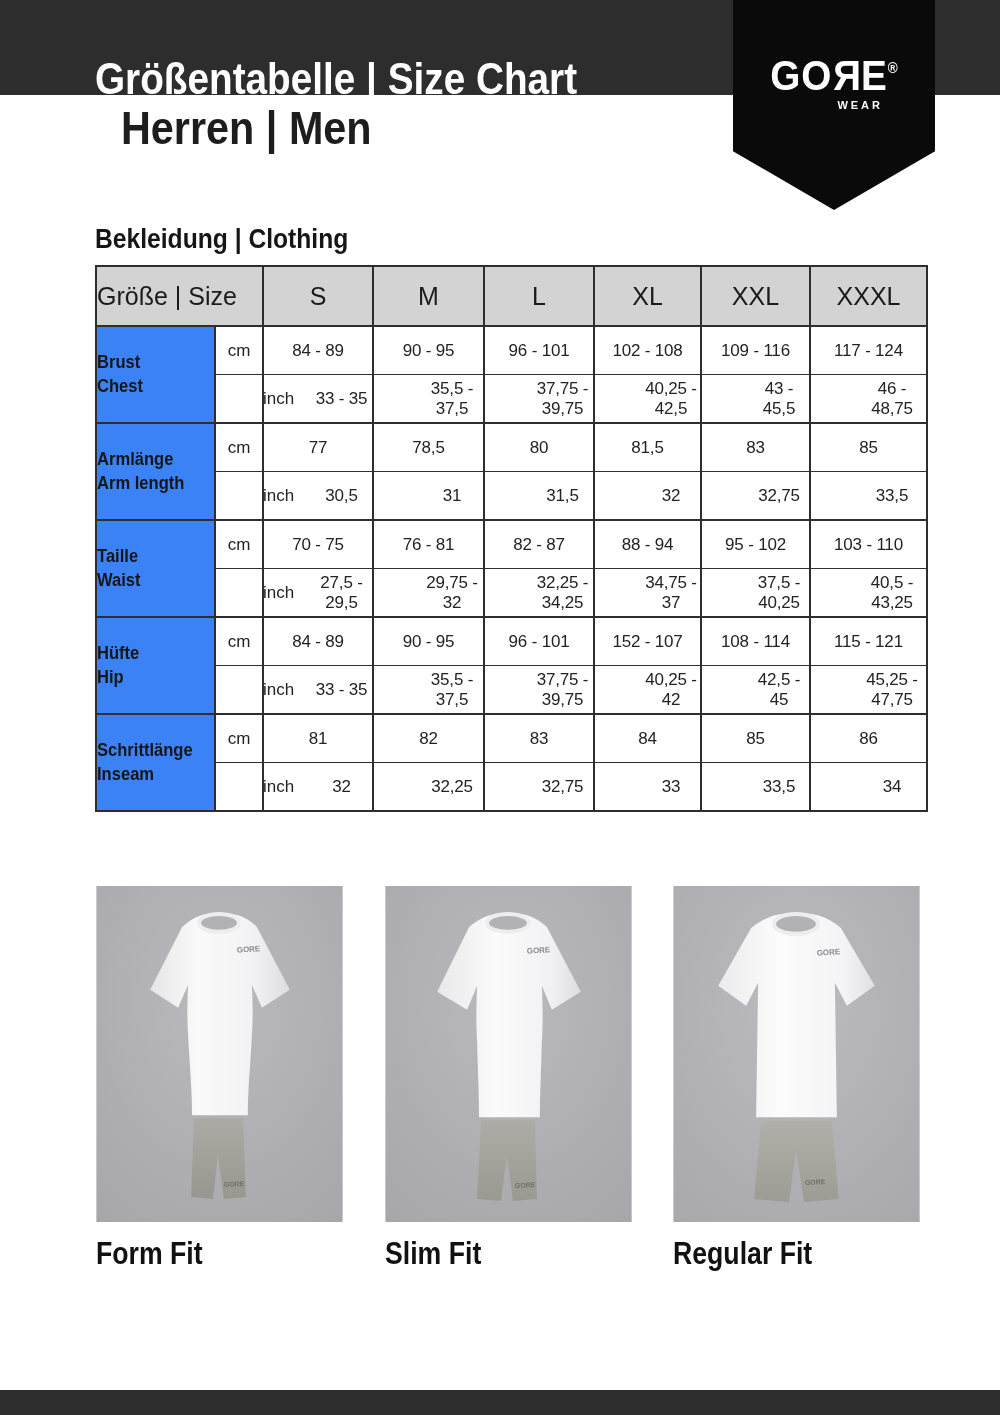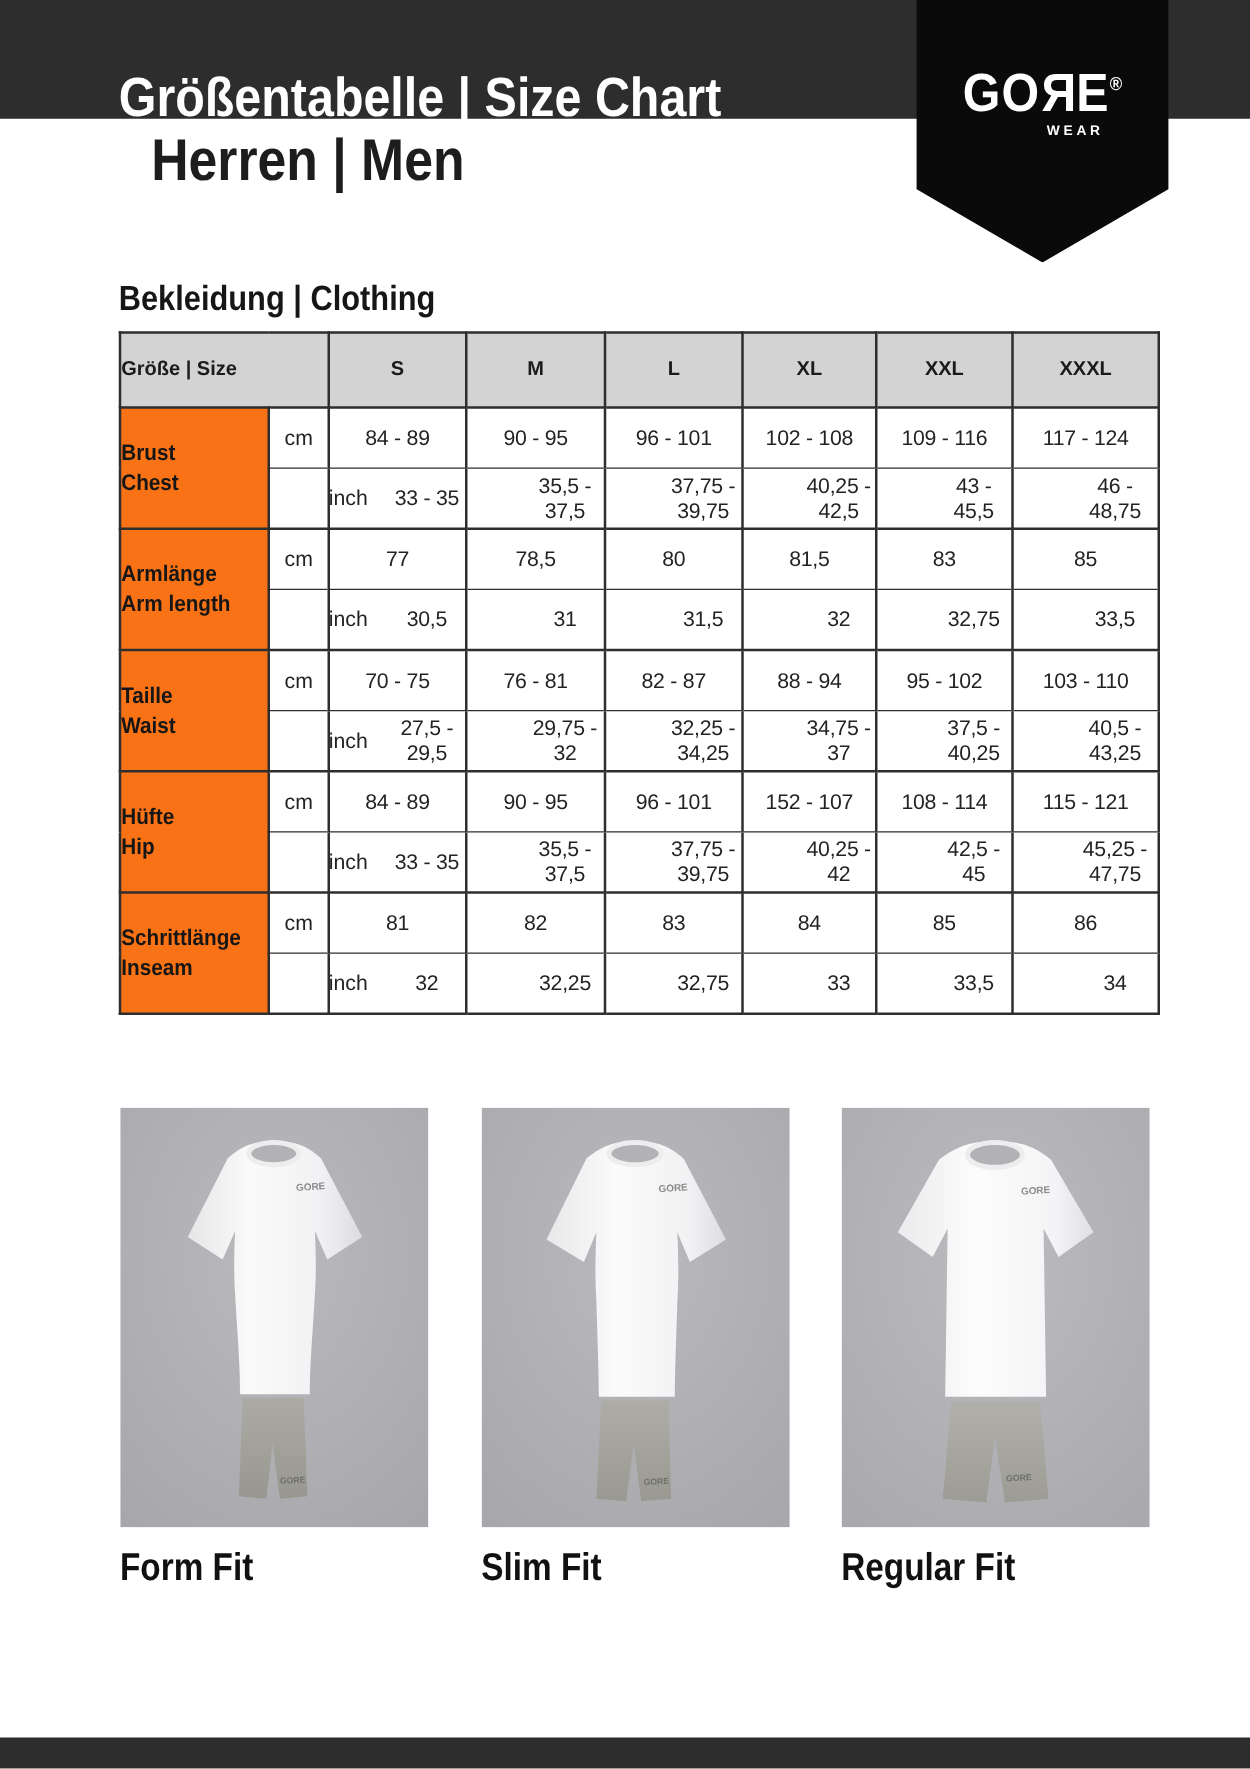--- a/index.html
+++ b/index.html
@@ -52,29 +52,29 @@
 
   
   .table-wrap { position:absolute; left:95px; top:265px; }
   table.sizes {
     border-collapse:collapse; table-layout:fixed; width:831px;
     color:#232323;
   }
   table.sizes th, table.sizes td { border:2px solid var(--border, #2e2e2e); padding:0; }
   thead th {
     background:var(--thead-bg, #d3d3d3); height:58px;
-    font-size:16px; font-weight:700; color:#1b1b1b;
+    font-size:25px; font-weight:400; color:#1b1b1b;
   }
   th.size-label-cell { text-align:left; padding-left:12px; }
   th.size-col { text-align:center; }
   tbody td { height:47px; text-align:center; vertical-align:middle; }
   tr.row-cm > td { border-bottom-width:1px;margin-left:26px; }
   tr.row-inch > td { border-top-width:1px;padding-left:47px; }
   th.measure-label {
-    background:#f97316; text-align:left; vertical-align:middle;
+    background:#3b82f6; text-align:left; vertical-align:middle;
     padding-left:11px; font-size:18px; font-weight:700; line-height:1.3; color:#161616;
   }
   th.measure-label > div { transform:scaleX(0.92); transform-origin:0 50%; white-space:nowrap; }
   td.unit { font-size:17px; font-weight:400; }
   td.val  { font-size:17px; font-weight:400; letter-spacing:-0.2px; }
 
   
   .fit { position:absolute; top:886px; width:247px; margin:0; }
   .fit-1 { left:96px; } .fit-2 { left:385px; } .fit-3 { left:673px; }
   .photo { width:247px; height:336px; overflow:hidden; }

